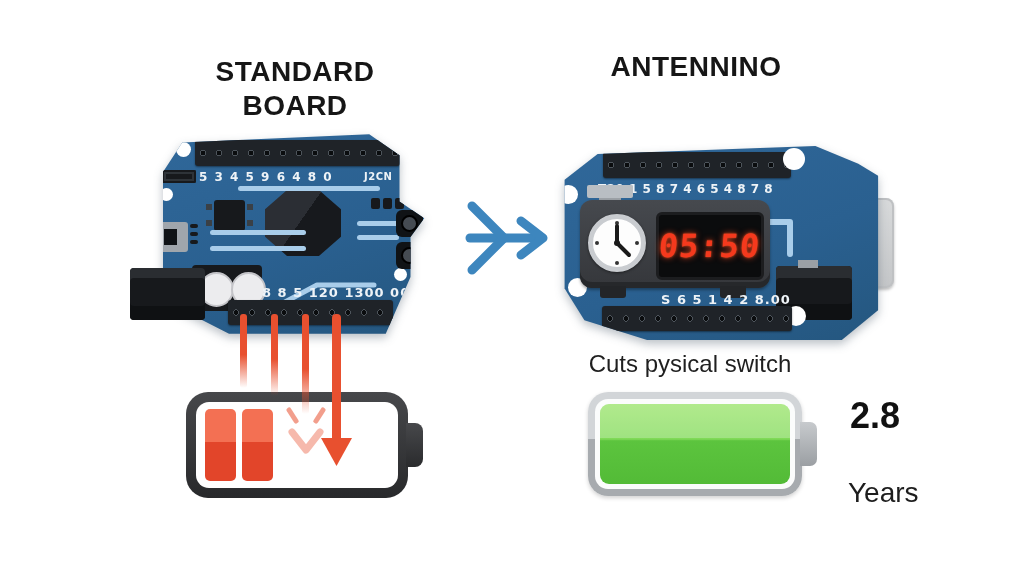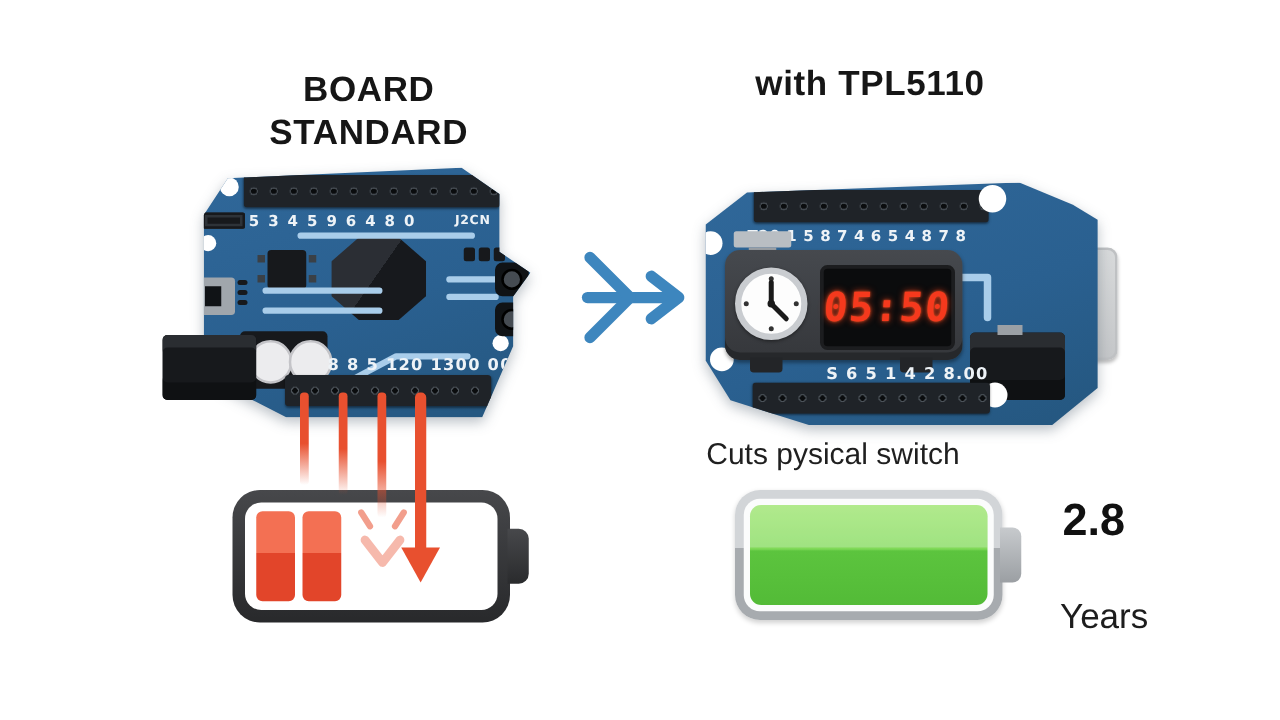--- a/index.html
+++ b/index.html
@@ -2,21 +2,21 @@
 <html><head>
 <meta charset="utf-8">
 <style>
   html,body{margin:0;padding:0;background:#ffffff;}
   .stage{position:relative;width:1024px;height:576px;background:#ffffff;overflow:hidden;
          font-family:"Liberation Sans","DejaVu Sans",sans-serif;}
   .abs{position:absolute;}
   
   .title{position:absolute;text-align:center;font-weight:700;color:#161616;
          font-size:28px;line-height:34px;letter-spacing:.5px;}
-  .caption{position:absolute;text-align:left;font-weight:400;color:#1f1f1f;font-size:24px;}
+  .caption{position:absolute;text-align:center;font-weight:400;color:#1f1f1f;font-size:24px;}
   .years-val{position:absolute;font-weight:700;font-size:36px;color:#111;line-height:36px;}
   .years-unit{position:absolute;font-weight:400;font-size:28px;color:#1d1d1d;line-height:30px;}
   
   .board-shadow{position:absolute;filter:drop-shadow(0 4px 5px rgba(25,45,65,.30));}
   .board-body{position:absolute;background:linear-gradient(160deg,#30689a 0%,#2a6090 55%,#24567e 100%);}
   .clip-left{clip-path:polygon(11% 6%,79% 2%,90% 12%,90% 34%,99% 42%,94% 51%,94% 70%,85% 97%,28% 97%,10% 85%,4% 70%,4% 20%);}
   .clip-right{clip-path:polygon(12% 4%,78% 0%,91% 9%,97% 15%,97% 83%,86% 98%,27% 98%,8% 88%,2% 72%,2% 17%);}
   .pinheader{position:absolute;background-color:#1f2328;border-radius:3px;
              background-image:radial-gradient(circle 4px at 8px 50%, #0a0c0e 56%, #4d545b 58%, #4d545b 78%, rgba(0,0,0,0) 80%);
              background-size:16px 100%;background-repeat:repeat-x;box-shadow:0 1px 2px rgba(0,0,0,.45);}
@@ -62,25 +62,25 @@
        box-shadow:inset 0 0 0 2px #bfc1c3,0 2px 3px rgba(0,0,0,.25);}
   .usbtab{position:absolute;background:#aeb2b5;border-radius:3px;}
   .overlay{position:absolute;left:0;top:0;pointer-events:none;}
 </style>
 </head>
 <body>
 
 <div class="stage">
 
   <div class="title" style="left:165px;top:55px;width:260px;">
+    <div>STANDARD</div>
     <div>BOARD</div>
-    <div>STANDARD</div>
   </div>
   <div class="title" style="left:566px;top:50px;width:260px;">
-    <div>with TPL5110</div>
+    <div>ANTENNINO</div>
   </div>
 
   <div class="abs" style="left:130px;top:120px;width:300px;height:230px;">
     <div class="board-shadow" style="left:22px;top:10px;width:275px;height:210px;">
       <div class="board-body clip-left" style="left:0;top:0;width:275px;height:210px;">
         <div class="pinheader" style="left:43px;top:10px;width:205px;height:26px;"></div>
         <div class="pinlabels" style="left:47px;top:40px;">5 3 4 5 9 6 4 8 0</div>
         <div class="pinlabels" style="left:212px;top:41px;font-size:10px;letter-spacing:.5px;">J2CN</div>
         <div class="hole" style="left:24px;top:12px;width:15px;height:15px;"></div>
         <div class="hole" style="left:8px;top:58px;width:13px;height:13px;"></div>

